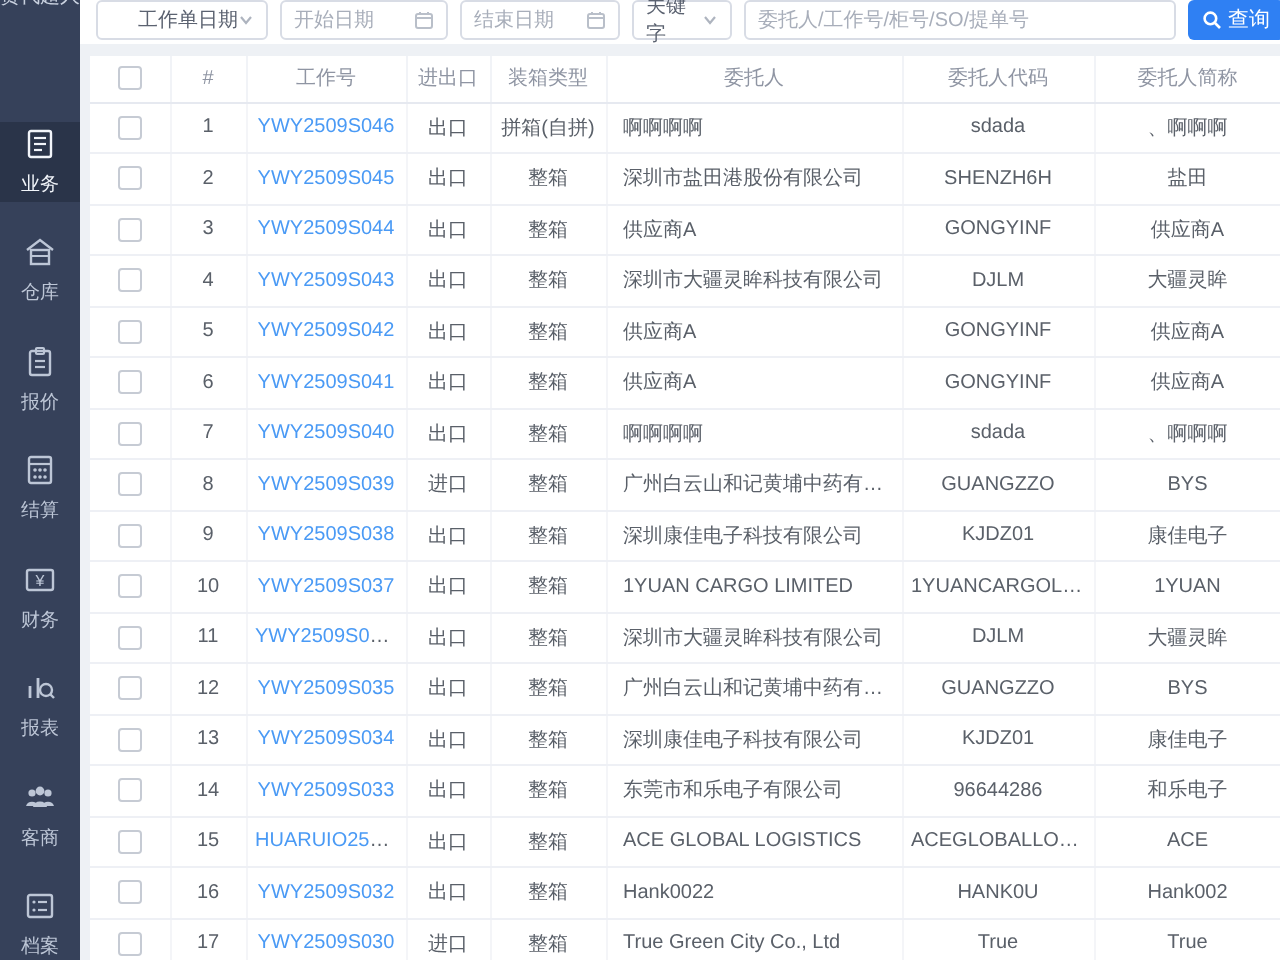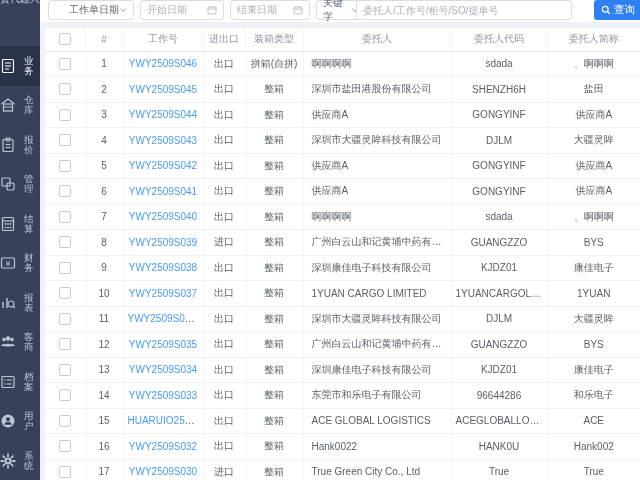--- a/index.html
+++ b/index.html
@@ -4,36 +4,36 @@
 <style>
   * { margin:0; padding:0; box-sizing:border-box; }
   html,body { width:640px; height:480px; overflow:hidden; }
   body { font-family:"Liberation Sans", sans-serif; background:#eef1f5; position:relative; }
 
   
   .sidebar { position:absolute; left:0; top:0; width:40px; height:480px; background:#36415a; }
   .logo { position:absolute; top:0; left:0; width:40px; height:8px; overflow:hidden; text-align:center; }
   .logo span { display:block; font-size:10px; line-height:18px; margin-top:-10px; color:#c9d1df; white-space:nowrap; }
   .side-menu { position:absolute; top:46px; left:0; width:40px; }
-  .side-item { height:39.5px; display:flex; flex-direction:row; align-items:center; justify-content:center; gap:8px; color:#bdc6d6; cursor:pointer; }
+  .side-item { height:39.5px; display:flex; flex-direction:column; align-items:center; justify-content:center; gap:8px; color:#bdc6d6; cursor:pointer;margin-top:15px; }
   .side-item.active { background:#2a3449; color:#f2f5fa; }
   .side-icon { width:16px; height:16px; display:block; }
   .side-icon svg { width:16px; height:16px; display:block; }
   .side-label { font-size:9.5px; line-height:10px; }
 
   
   .filterbar { position:absolute; left:40px; top:0; right:0; height:22px; background:#fff; }
   .ctrl { position:absolute; top:0; height:20px; border:1px solid #d8dce5; border-radius:3px; background:#fff; display:flex; align-items:center; font-size:10px; color:#5b6270; padding:0 6px; }
   .ctrl .ph { color:#a8aeba; }
   .ctrl .grow { flex:1; }
   .sel-datetype { left:8px;  width:86px;text-align:right; }
   .date-start   { left:100px; width:84px;gap:20px; }
   .date-end     { left:190px; width:80px; }
   .sel-keyword  { left:276px; width:50px; }
-  .kw-input     { left:316px; width:216px; }
+  .kw-input     { left:332px; width:216px; }
   .kw-input input { border:none; outline:none; width:100%; font-size:10px; color:#5b6270; font-family:"Liberation Sans", sans-serif; }
   .kw-input input::placeholder { color:#a8aeba; }
   .btn-search { position:absolute; left:554px; top:0; height:20px; width:48px; background:#2f80f3; color:#fff; border:none; border-radius:3px; font-size:10.5px; display:flex; align-items:center; justify-content:center; gap:3px; cursor:pointer; font-family:"Liberation Sans", sans-serif; }
 
   
   .table-wrap { position:absolute; left:45px; top:28px; right:0; bottom:-14px; background:#fff; overflow:hidden; }
   table.jobs { width:595px; border-collapse:collapse; table-layout:fixed; }
   .jobs th { height:23px; font-weight:normal; font-size:10px; color:#8f95a3; border-bottom:1px solid #e6e9f0; border-right:1px solid #f1f3f7; background:#fff; text-align:center; }
   .jobs td { height:25.5px; font-size:10px; color:#5a6069; border-bottom:1px solid #eef0f5; border-right:1px solid #f4f5f8; text-align:center; overflow:hidden; white-space:nowrap; text-overflow:ellipsis; padding:0 4px; }
   .jobs th:last-child, .jobs td:last-child { border-right:none; }
@@ -75,29 +75,20 @@
       <div class="side-item">
         <span class="side-icon">
           <svg viewBox="0 0 16 16">
             <rect x="3" y="2.5" width="10" height="12" rx="1" fill="none" stroke="currentColor" stroke-width="1.2"></rect>
             <rect x="6" y="1" width="4" height="3" rx="0.5" fill="none" stroke="currentColor" stroke-width="1.1"></rect>
             <line x1="5.5" y1="7.5" x2="10.5" y2="7.5" stroke="currentColor" stroke-width="1.1"></line>
             <line x1="5.5" y1="10.5" x2="10.5" y2="10.5" stroke="currentColor" stroke-width="1.1"></line>
           </svg>
         </span>
         <span class="side-label">报价</span>
-      </div>
-      <div class="side-item">
-        <span class="side-icon">
-          <svg viewBox="0 0 16 16">
-            <rect x="2" y="2" width="8" height="8" rx="1" fill="none" stroke="currentColor" stroke-width="1.2"></rect>
-            <rect x="7" y="7" width="7" height="7" rx="1" fill="none" stroke="currentColor" stroke-width="1.2"></rect>
-          </svg>
-        </span>
-        <span class="side-label">管理</span>
       </div>
       <div class="side-item">
         <span class="side-icon">
           <svg viewBox="0 0 16 16">
             <rect x="2.5" y="1.5" width="11" height="13" rx="1" fill="none" stroke="currentColor" stroke-width="1.2"></rect>
             <line x1="2.5" y1="5" x2="13.5" y2="5" stroke="currentColor" stroke-width="1.1"></line>
             <circle cx="5.5" cy="8" r="0.9" fill="currentColor"></circle>
             <circle cx="8" cy="8" r="0.9" fill="currentColor"></circle>
             <circle cx="10.5" cy="8" r="0.9" fill="currentColor"></circle>
             <circle cx="5.5" cy="11.5" r="0.9" fill="currentColor"></circle>

